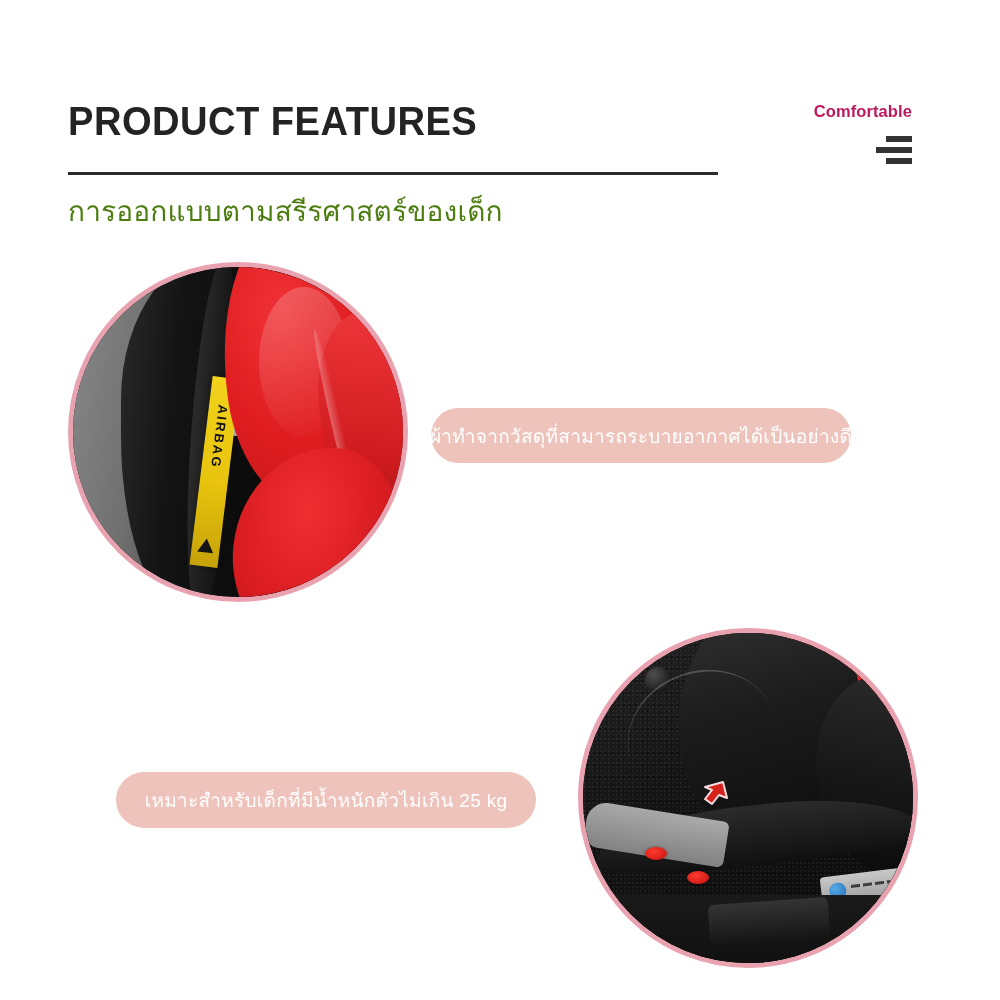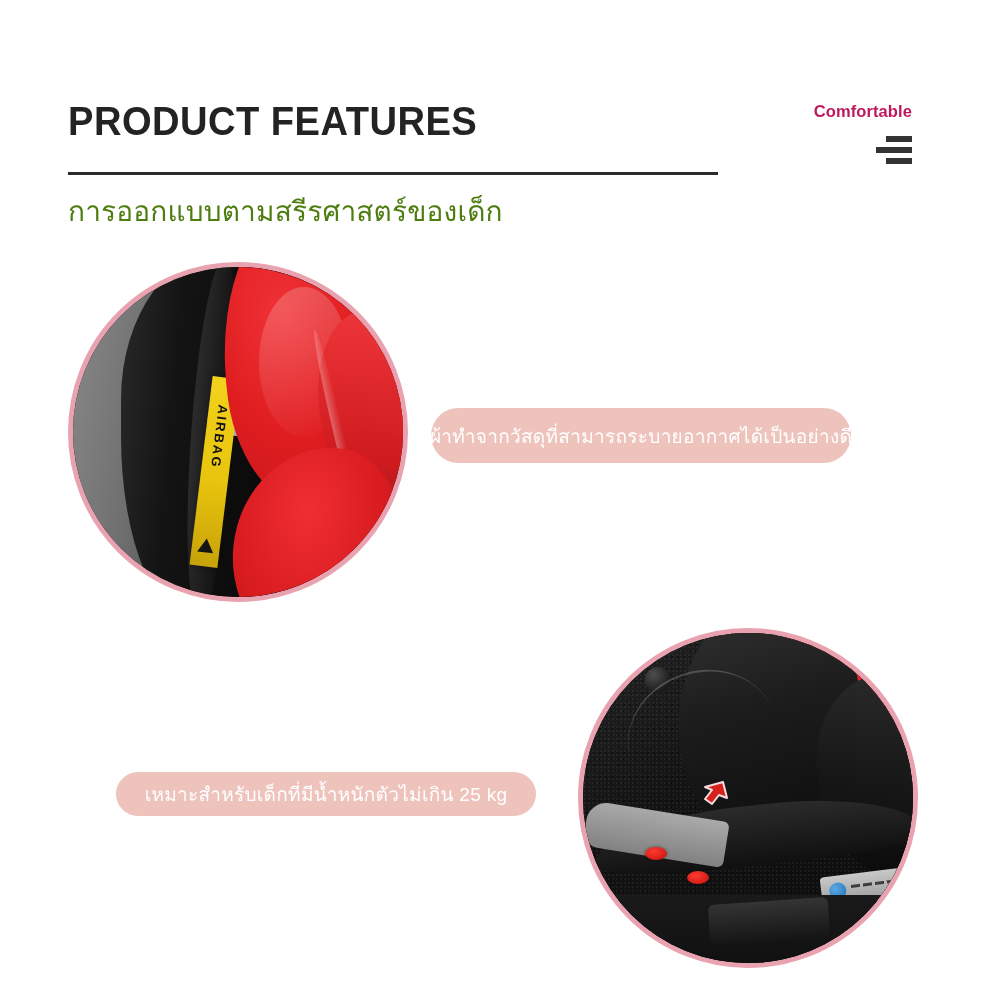--- a/index.html
+++ b/index.html
@@ -332,21 +332,21 @@
     letter-spacing: 0.3px;
     white-space: nowrap;
     padding: 0 26px;
   }
   #pill-breathable {
     left: 431px; top: 408px;
     width: 420px; height: 55px;
   }
   #pill-weight {
     left: 116px; top: 772px;
-    width: 420px; height: 44px;
+    width: 420px; height: 56px;
   }
 </style>
 </head>
 <body>
 
 <div id="page">
 
   <div id="header-title">PRODUCT FEATURES</div>
   <div id="header-rule"></div>
   <div id="header-subtitle">การออกแบบตามสรีรศาสตร์ของเด็ก</div>

